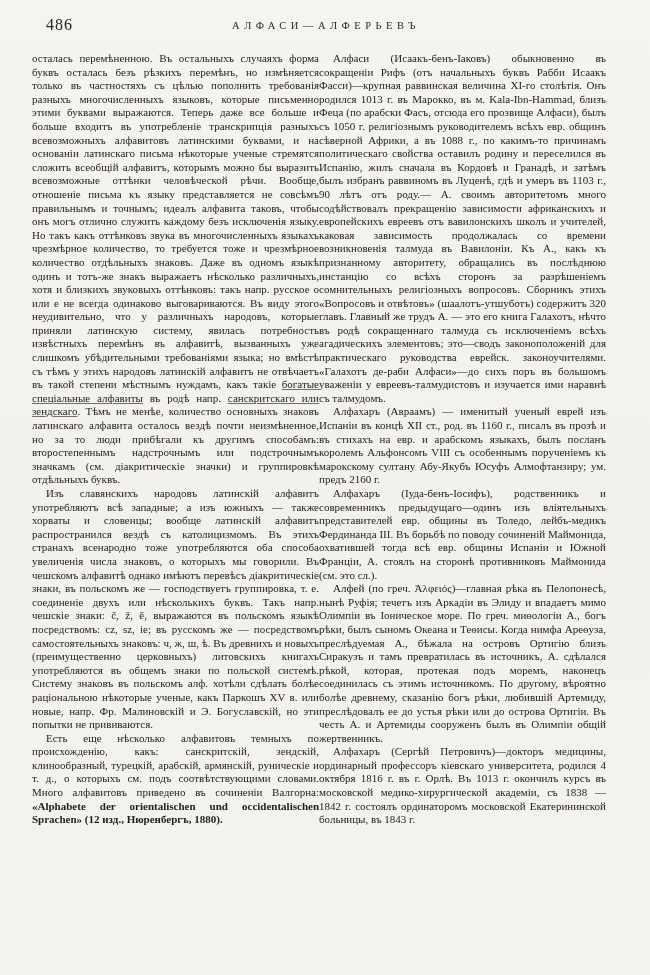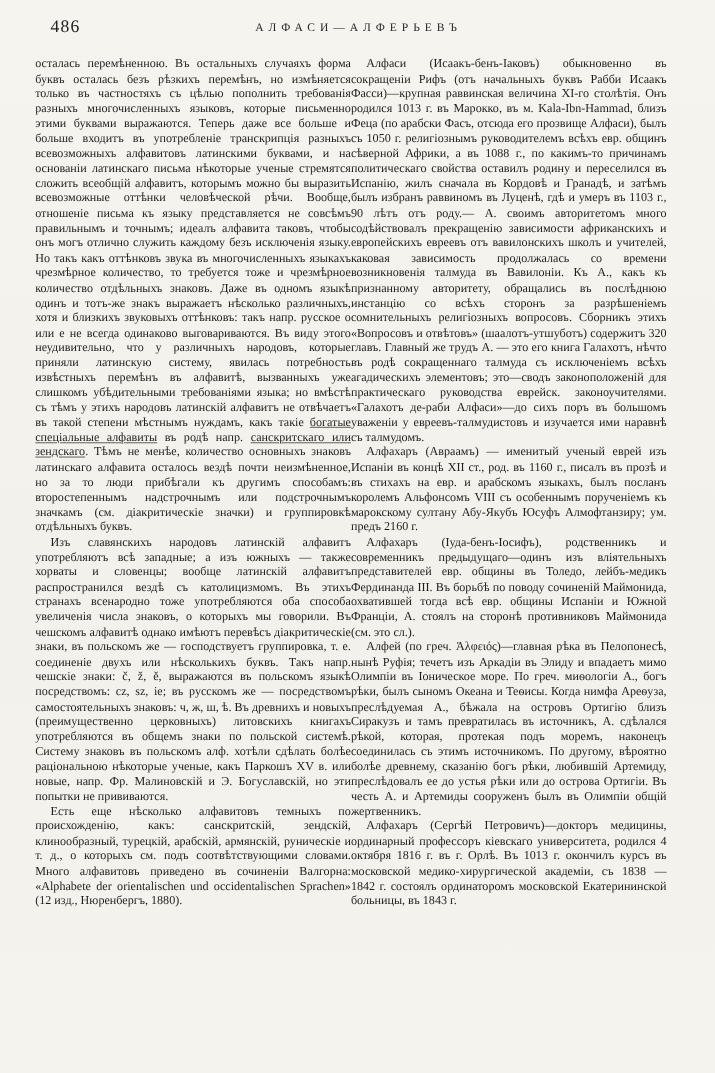--- a/index.html
+++ b/index.html
@@ -42,21 +42,21 @@
   .col {
     width:287px;
     font-size:11px;
     line-height:13.6px;
     text-align:justify;
     color:#201e1b;
   }
   .col p { margin:0; text-indent:14px; }
   .col p.noindent { text-indent:0; }
   .headword { font-weight:normal; }
-  .bold { font-weight:normal; }
+  .bold { font-weight:bold; }
   .pencil-underline {
     text-decoration:underline;
     text-decoration-color:rgba(70,65,60,.75);
     text-underline-offset:1px;
   }
 </style>
 </head>
 <body>
 
 <div class="page">

